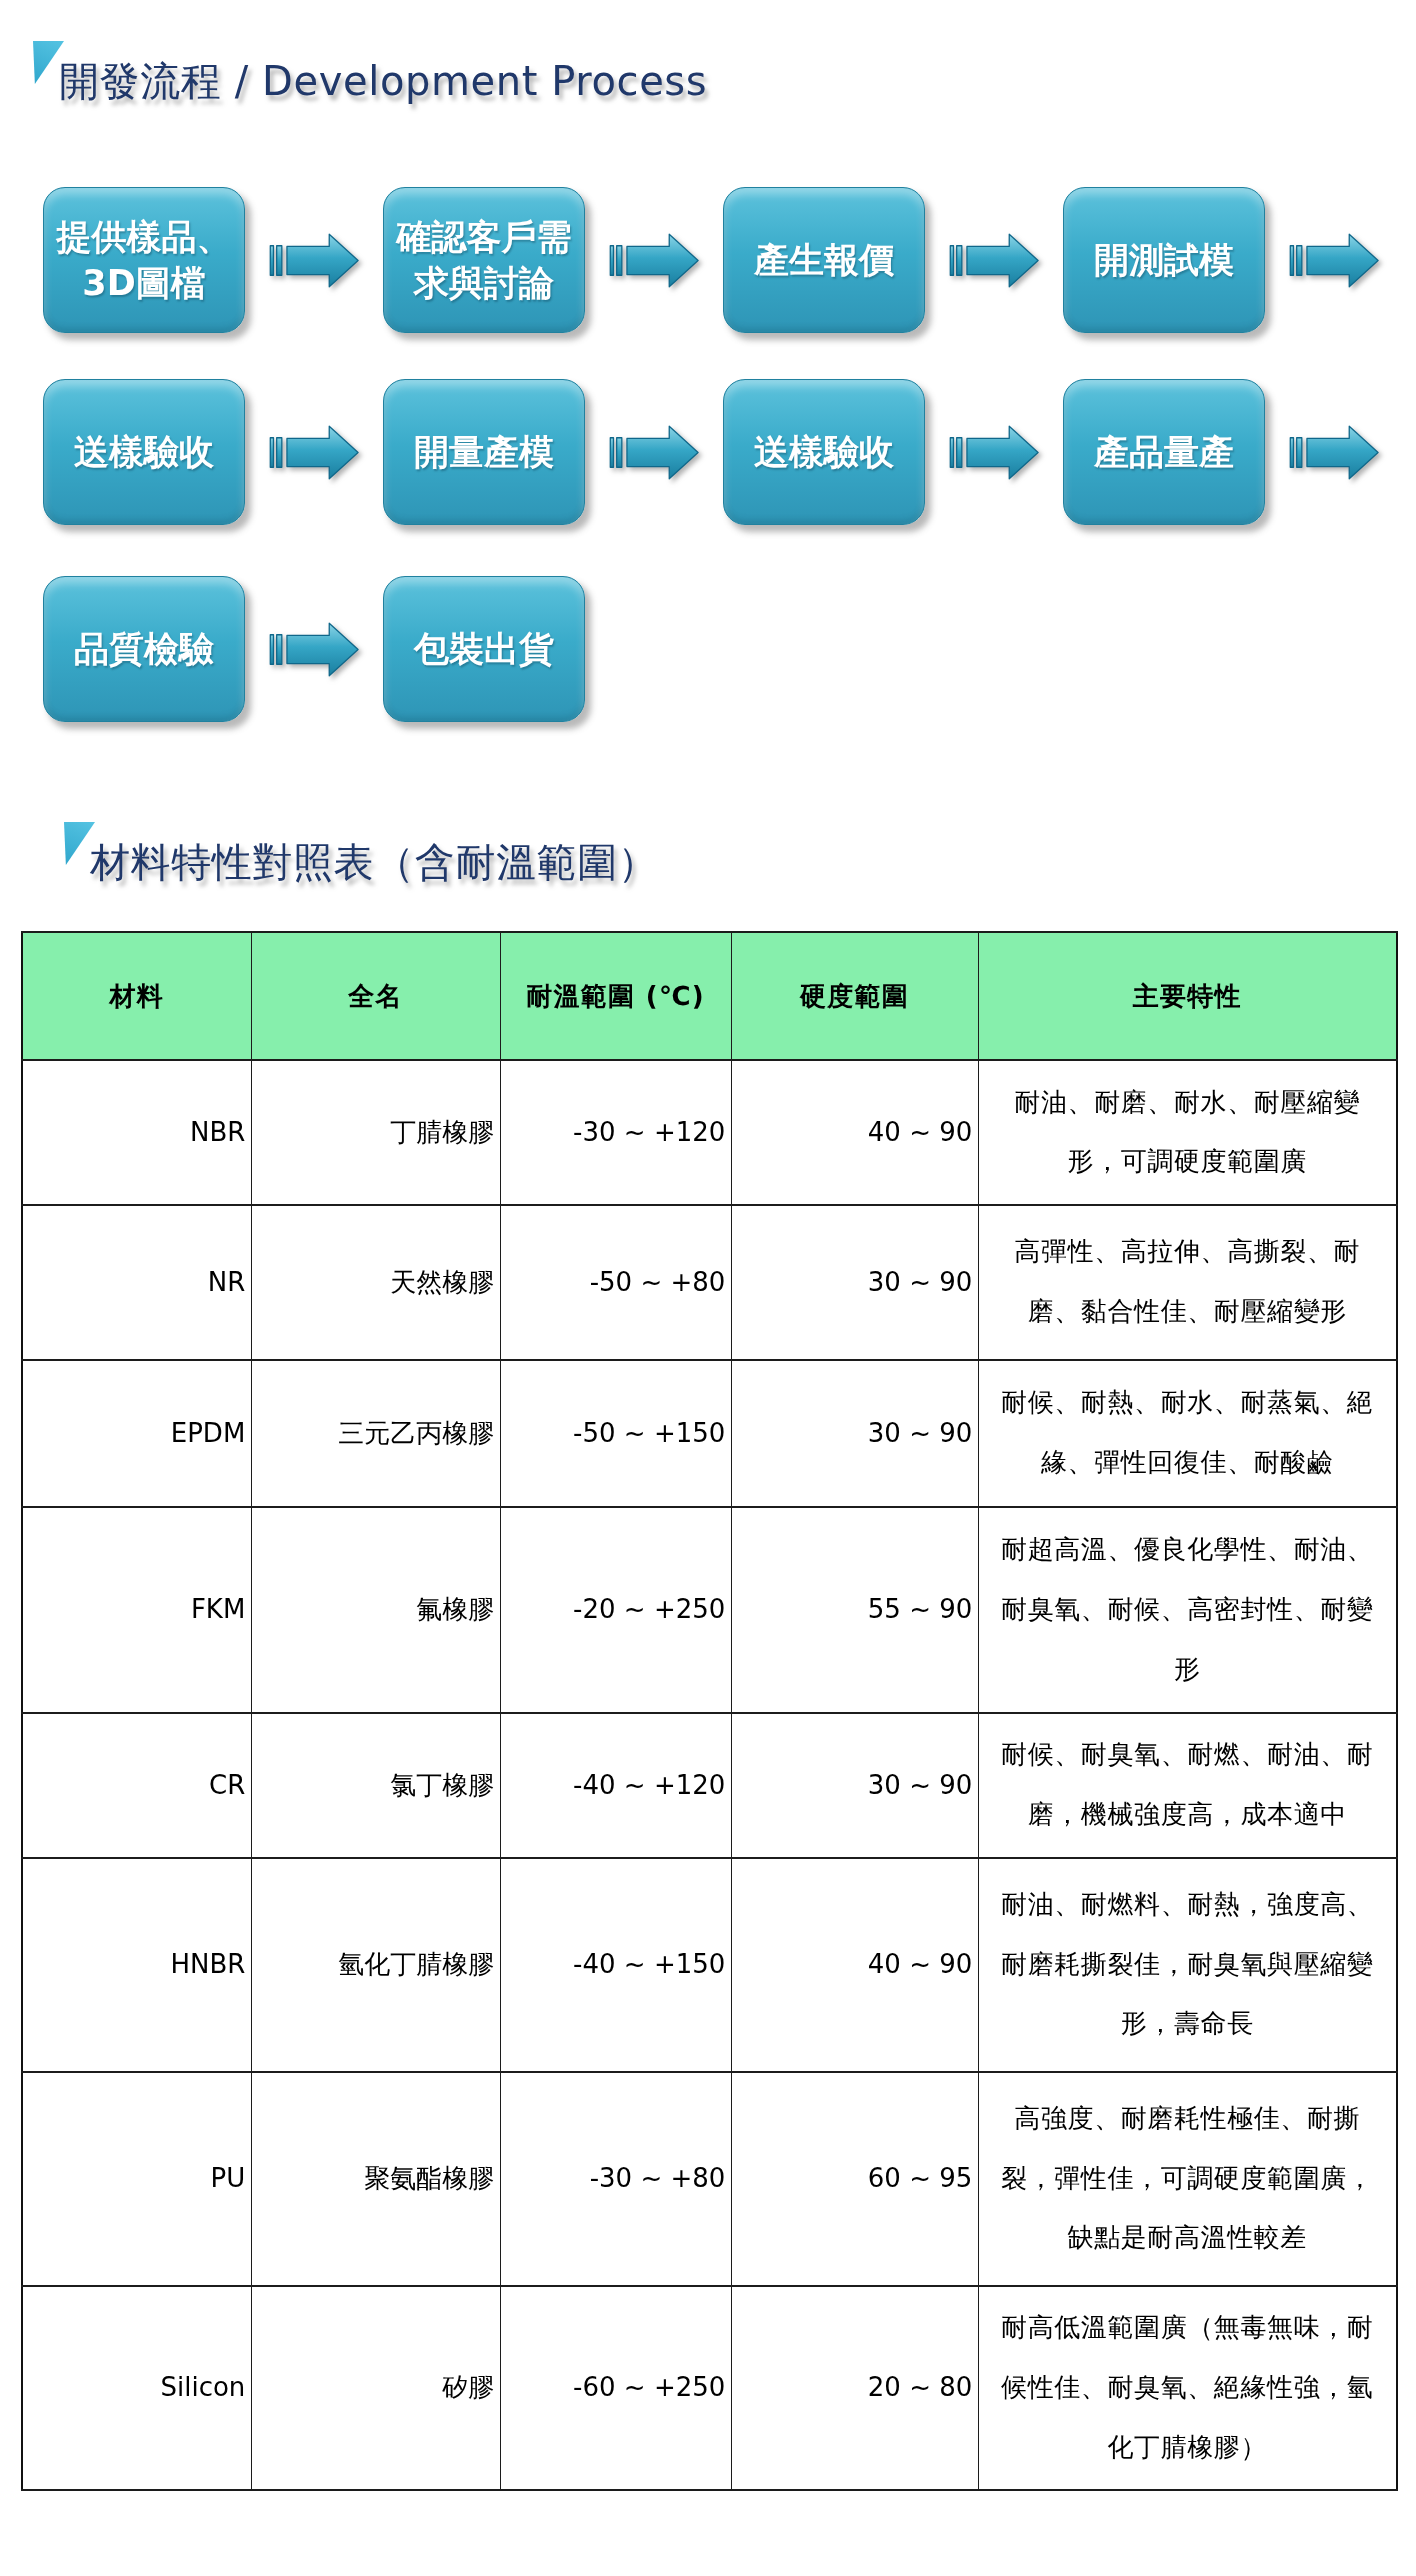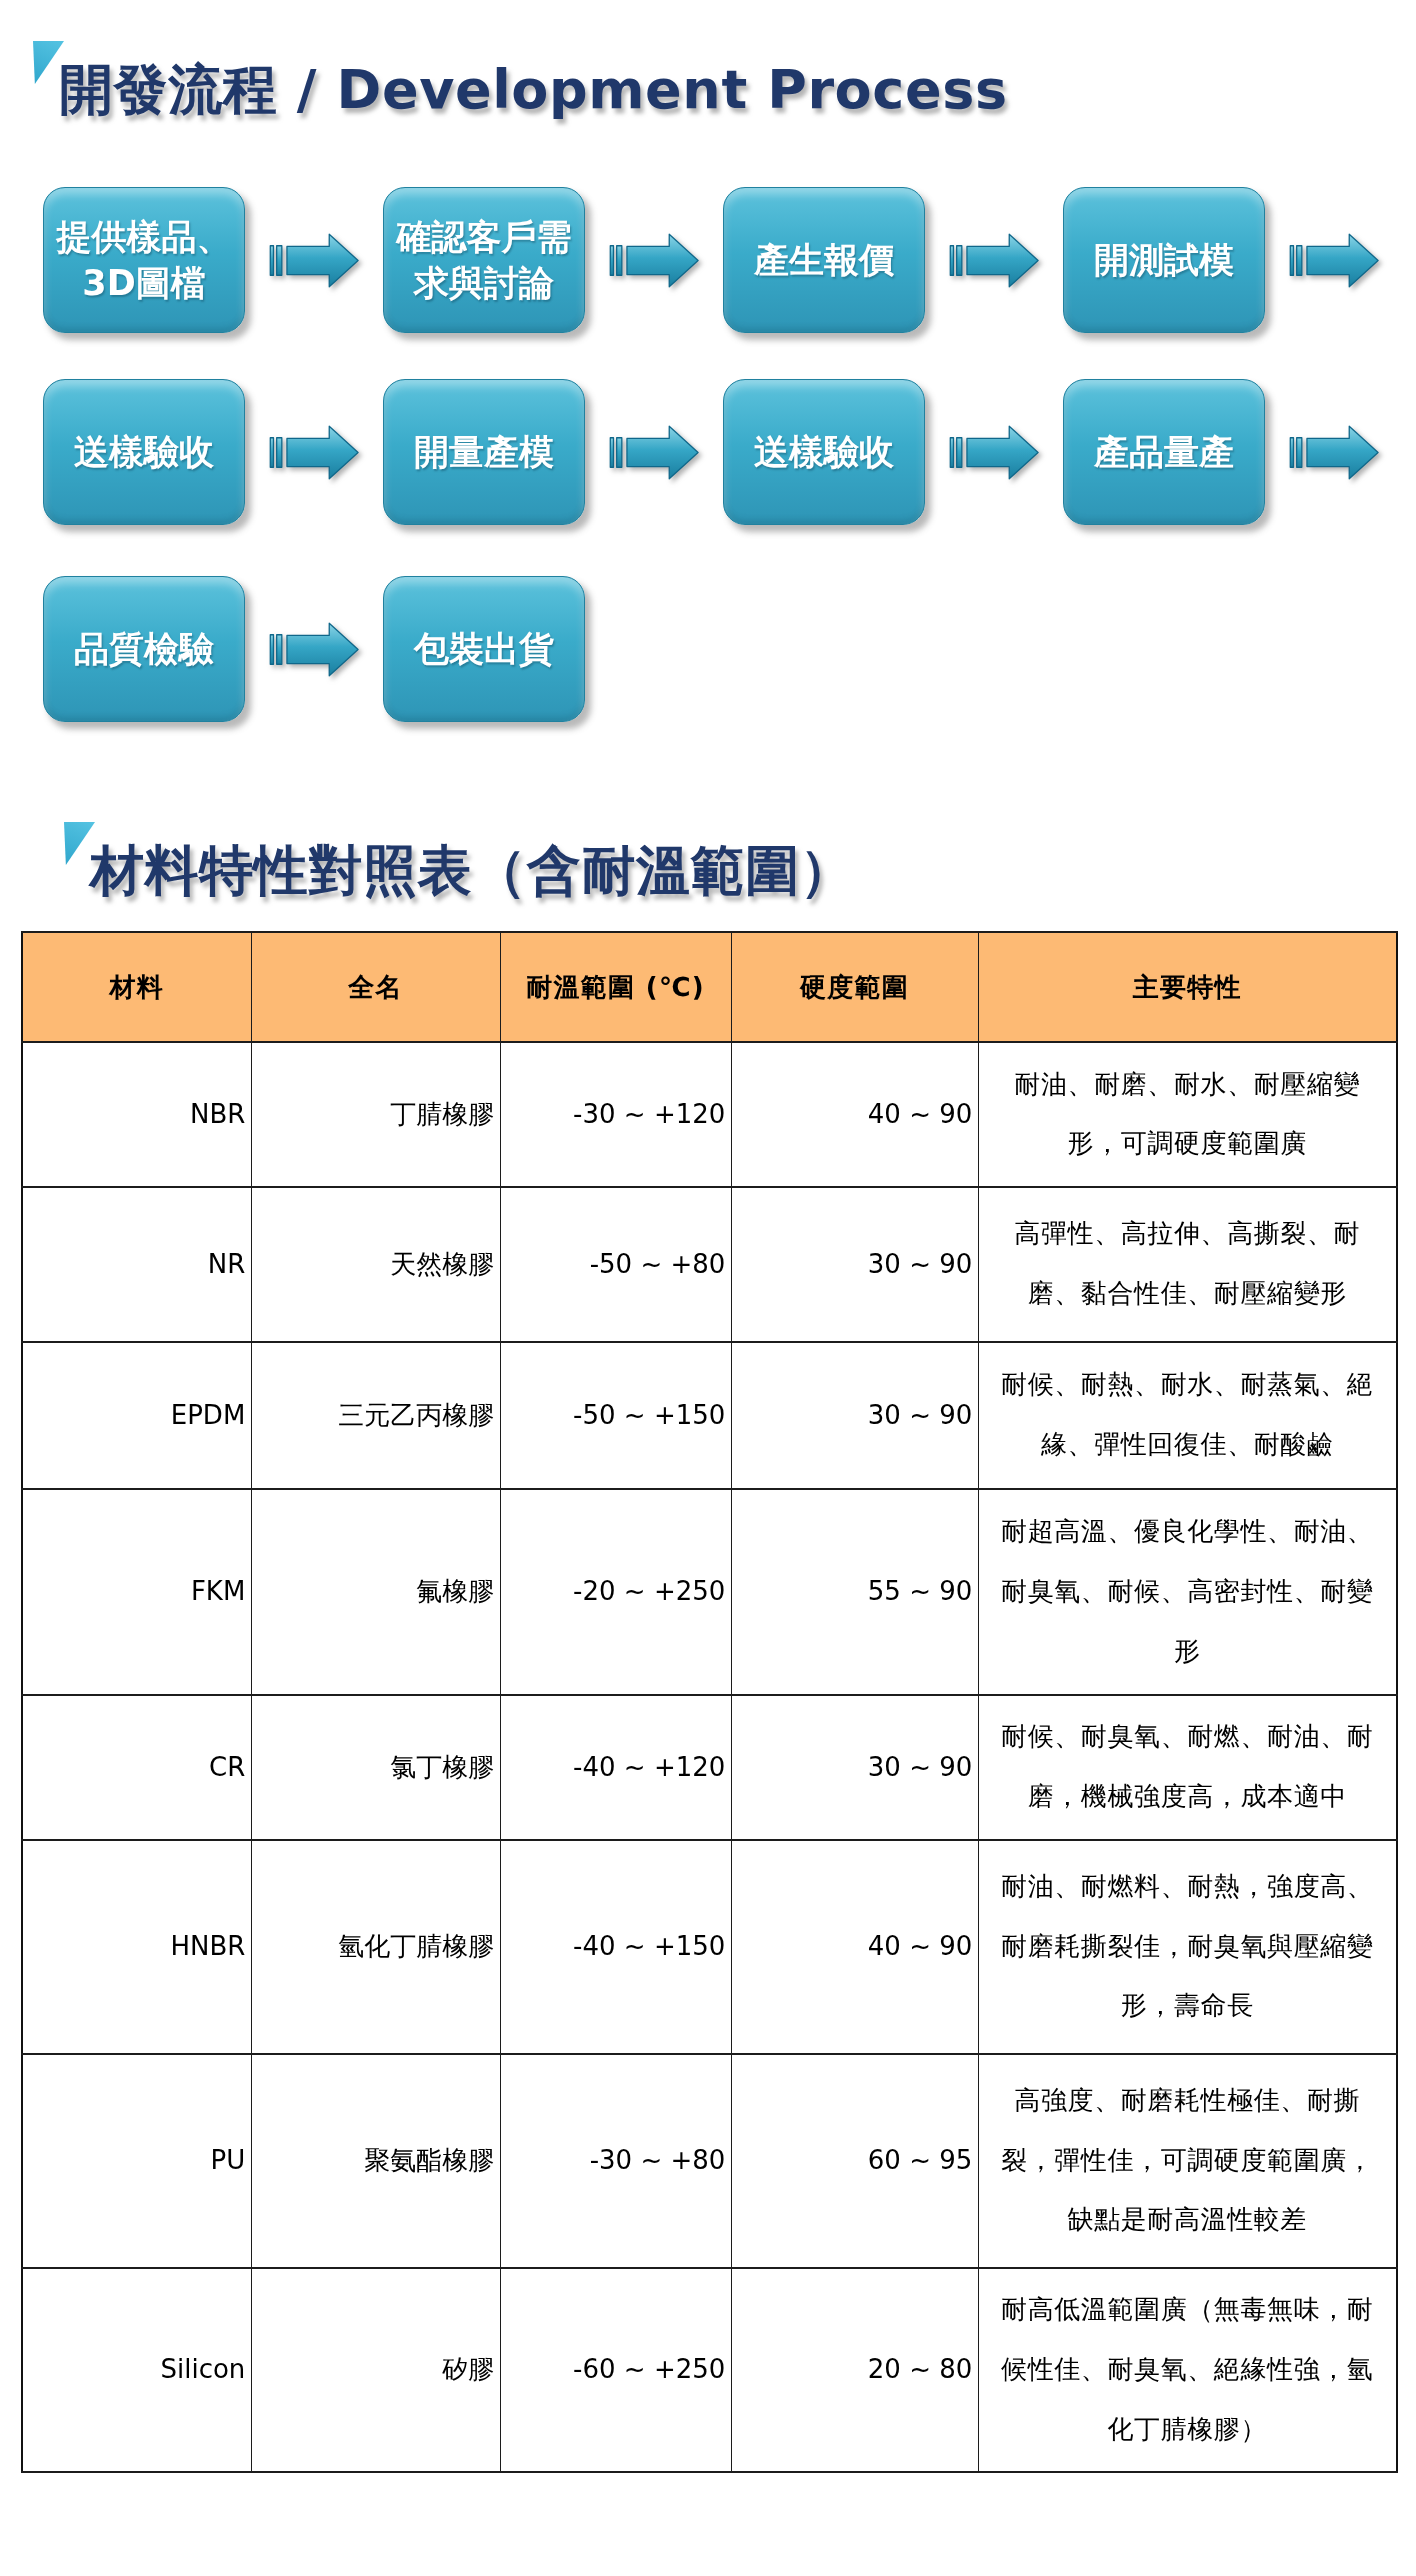--- a/index.html
+++ b/index.html
@@ -13,21 +13,21 @@
   .sec-head{position:absolute;left:0;width:1417px;height:135px;}
   #head1{top:0;}
   #head2{top:781px;margin-left:31px;}
   .tri{
     position:absolute;left:33px;top:41px;width:31px;height:43px;
     background:linear-gradient(205deg,#55c3e2 0%,#2fa6cc 100%);
     clip-path:polygon(0 0,100% 0,6% 100%);
   }
   .sec-title{
     position:absolute;left:59px;top:54px;margin:0;
-    font-size:54px;font-weight:700;color:#20386a;letter-spacing:0.6px;
+    font-size:40px;font-weight:400;color:#20386a;letter-spacing:0.6px;
     text-shadow:3.2px 4.5px 4.5px rgba(120,120,120,0.55);
     white-space:nowrap;
   }
 
   
   .flow-row{position:absolute;left:43px;display:flex;align-items:center;}
   #frow1{top:187px;} #frow2{top:379px;} #frow3{top:576px;}
   .fbox{
     flex:0 0 auto;width:202px;height:146px;box-sizing:border-box;
     border-radius:22px;border:1.3px solid #20819f;
@@ -48,21 +48,21 @@
     position:absolute;left:21px;top:931px;width:1374px;
     border-collapse:collapse;table-layout:fixed;
     font-size:26px;color:#000;background:#fff;
     border:2.6px solid #111;
   }
   .mat-table th,.mat-table td{
     border:1.3px solid #1c1c1c;border-top-width:2.6px;border-bottom-width:2.6px;
     vertical-align:middle;box-sizing:border-box;
   }
   .mat-table th{
-    background:#fdba74;font-weight:700;text-align:center;height:110px;
+    background:#86efac;font-weight:700;text-align:center;height:128px;
     letter-spacing:1.3px;
   }
   .mat-table td{text-align:right;padding:6.4px 5.2px;line-height:1.5;}
   .mat-table td.features{
     text-align:center;padding:11.6px 16.7px;line-height:2.3;letter-spacing:0.6px;
   }
 </style>
 </head>
 <body>
 

